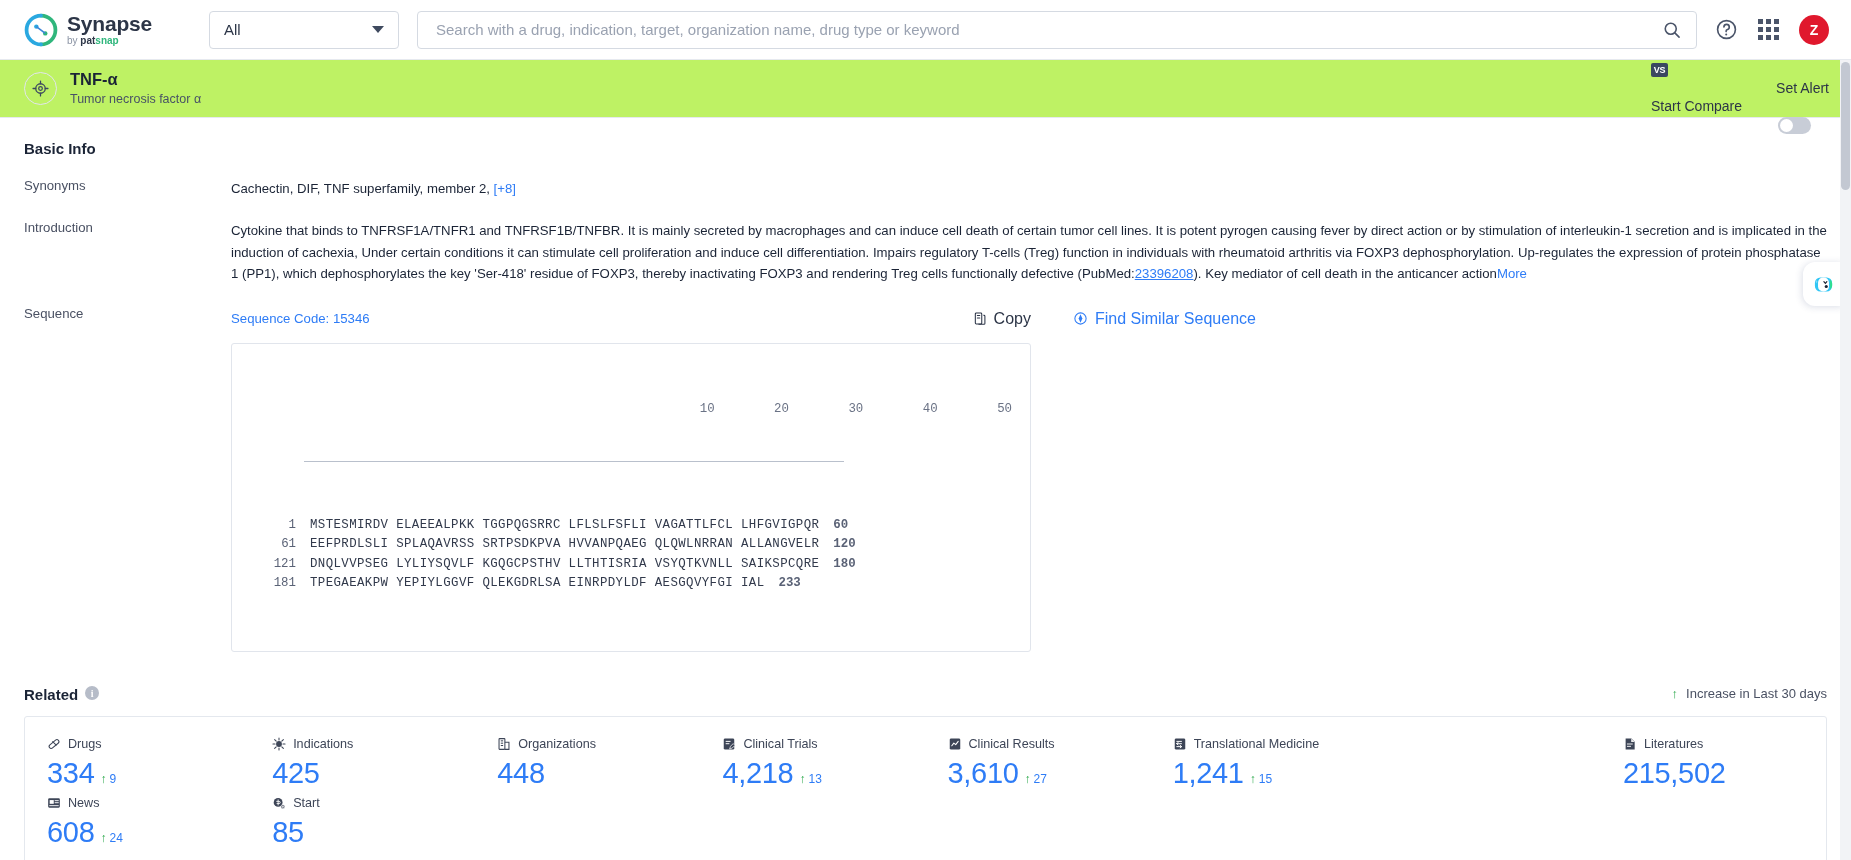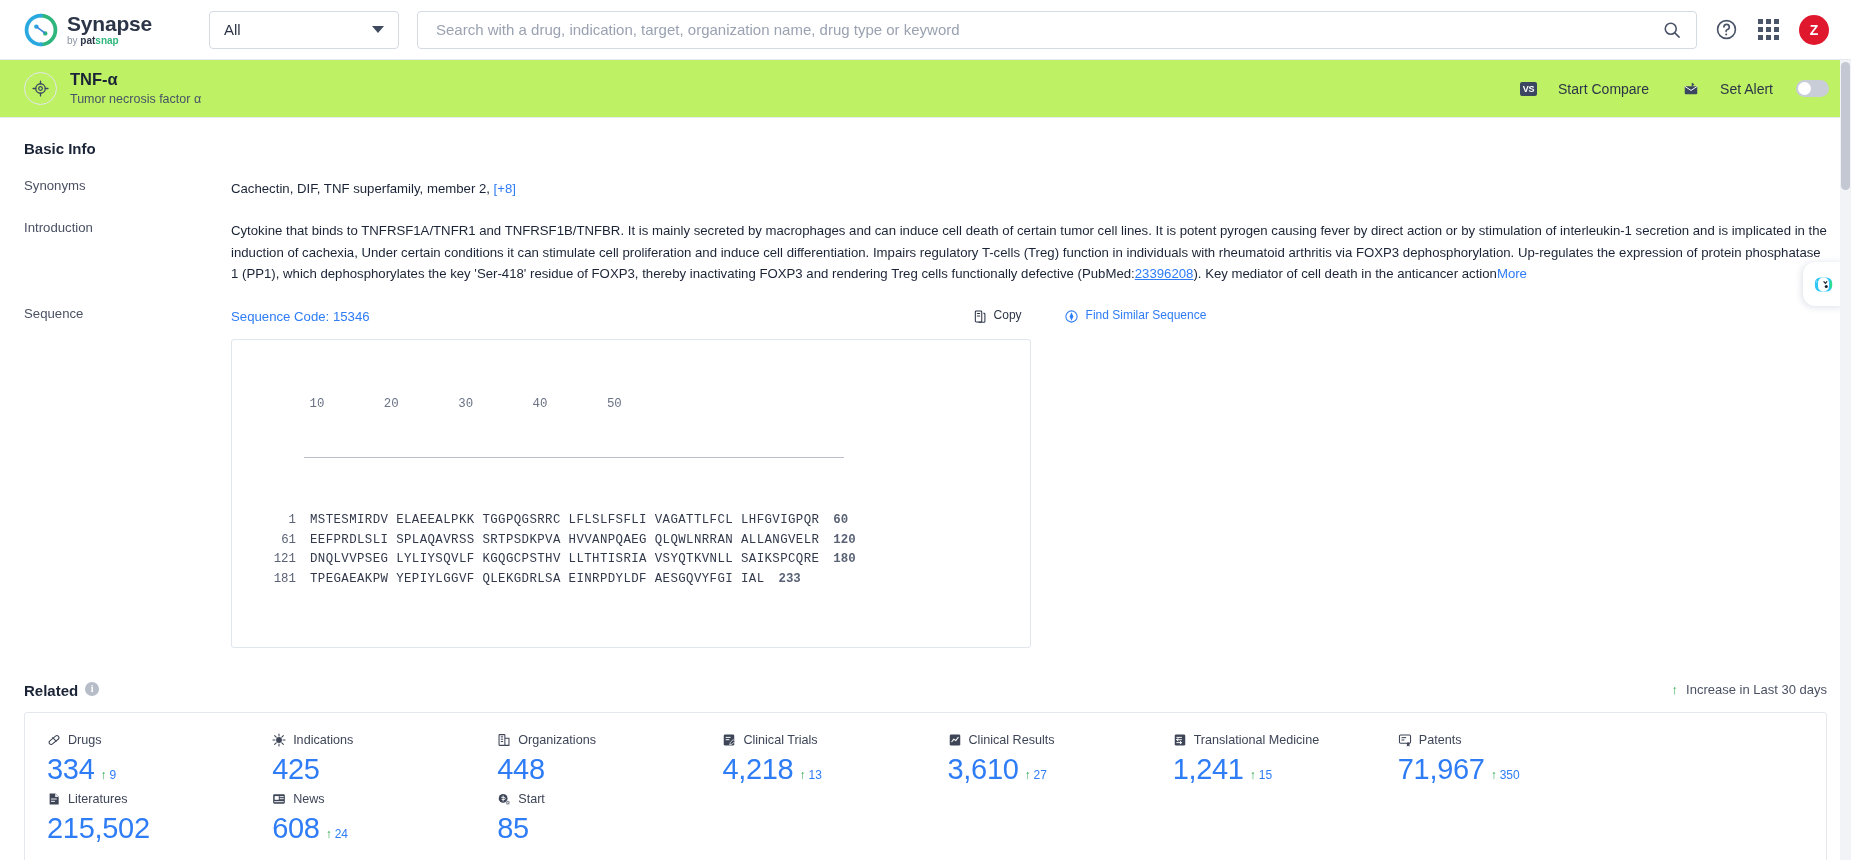--- a/index.html
+++ b/index.html
@@ -81,21 +81,21 @@
   .target-icon-wrap {
     width: 33px; height: 33px; border-radius: 50%;
     border: 1px solid #e1e5ec;
     display: flex; align-items: center; justify-content: center;
     flex: 0 0 auto;
   }
   .target-titles { margin-left: 13px; line-height: 1.18; }
   .target-name { font-size: 16.5px; font-weight: 700; color: #1b2436; }
   .target-alias { font-size: 12.5px; color: #485266; margin-top: 2px; }
   .target-actions { margin-left: auto; display: flex; align-items: center; gap: 34px; }
-  .act { display: flex; align-items: center; gap: 21px; font-size: 14px; color: #2c3547; cursor: pointer; }
+  .act { display: flex; align-items: flex-start; gap: 21px; font-size: 14px; color: #2c3547; cursor: pointer; flex-direction: column; }
   .vs-badge {
     width: 17px; height: 14px; background: #3b4760; color: #fff;
     font-size: 9px; font-weight: 700; border-radius: 2px;
     display: flex; align-items: center; justify-content: center; letter-spacing: -0.3px;
   }
   .toggle {
     width: 33px; height: 17px; border-radius: 9px; background: #c8cdd7;
     position: relative; margin-left: 2px; cursor: pointer;
   }
   .toggle::after {
@@ -114,38 +114,38 @@
   .link { color: #2e7cf6; cursor: pointer; }
   .link-u { color: #2e7cf6; text-decoration: underline; cursor: pointer; }
   .more { color: #2e7cf6; cursor: pointer; }
 
   .intro-text { max-width: 1600px; text-align: left; }
 
   
   .seq-head { display: flex; align-items: center; }
   .seq-code { color: #2e7cf6; font-size: 13.2px; cursor: pointer; }
   .seq-tools { display: flex; align-items: center; gap: 42px; margin-left: 603px; }
-  .seq-tool { display: flex; align-items: center; gap: 7px; font-size: 12px; cursor: pointer; text-align: right; }
+  .seq-tool { display: flex; align-items: center; gap: 7px; font-size: 16px; cursor: pointer; text-align: right; }
   .seq-tool.copy { color: #2c3547; }
   .seq-tool.find { color: #2e7cf6; }
 
   .seq-box {
     margin-top: 12px;
     width: 800px;
     border: 1px solid #e1e5ec;
     border-radius: 3px;
     padding: 16px 18px 18px 18px;
     background: #fff;
   }
   .seq-mono {
     font-family: "Liberation Mono", monospace;
     font-size: 12.4px; color: #3a4254; line-height: 1.58;
     white-space: pre;
   }
-  .seq-ruler { color: #6a7285; }
+  .seq-ruler { color: #6a7285; text-align: right; }
   .seq-rule-line {
     height: 1px; background: #b9c0cc; margin: 3px 0 14px 0;
     width: 540px; margin-left: 54px;
   }
   .seq-row { display: flex; }
   .seq-idx { width: 46px; text-align: right; color: #5a6276; }
   .seq-body { margin-left: 14px; color: #31394b; letter-spacing: 0.4px; }
   .seq-end { margin-left: 14px; color: #5a6276; font-weight: bold; }
 
   
@@ -441,36 +441,20 @@
                   <path d="M6.5 16.5h8m0 0l-2.2-2.2M14.5 16.5l-2.2 2.2"></path>
                 </g>
               </svg></span>
             <span>Translational Medicine</span>
           </div>
           <div class="stat-val-line">
             <span class="stat-val">1,241</span>
             <span class="stat-delta"><span class="ar">↑</span>15</span>
           </div>
         </div>
-        <div class="stat">
-          <div class="stat-head">
-            <span class="stat-ico"><svg viewBox="0 0 24 24" fill="none" stroke="#3d4557" stroke-width="1.8">
-                <rect x="2.5" y="3.5" width="19" height="14" rx="2"></rect>
-                <line x1="6" y1="8" x2="14" y2="8"></line>
-                <line x1="6" y1="12" x2="11" y2="12"></line>
-                <circle cx="17.5" cy="18.5" r="2.6" fill="#3d4557" stroke="none"></circle>
-                <path d="M15.6 20.6l-1 2.6 2.9-1.3 2.9 1.3-1-2.6" fill="#3d4557" stroke="none"></path>
-              </svg></span>
-            <span>Patents</span>
-          </div>
-          <div class="stat-val-line">
-            <span class="stat-val">71,967</span>
-            <span class="stat-delta"><span class="ar">↑</span>350</span>
-          </div>
-        </div>
         <div class="stat"></div>
         <div class="stat">
           <div class="stat-head">
             <span class="stat-ico"><svg viewBox="0 0 24 24" fill="#3d4557">
                 <path d="M4.5 2.5h10l5.5 5.5v13.5H4.5z"></path>
                 <path d="M14 2.5v6h6" fill="#fff" opacity="0.9"></path>
                 <g stroke="#fff" stroke-width="1.6" stroke-linecap="round">
                   <line x1="7.5" y1="12" x2="16" y2="12"></line>
                   <line x1="7.5" y1="16" x2="13" y2="16"></line>
                 </g>

